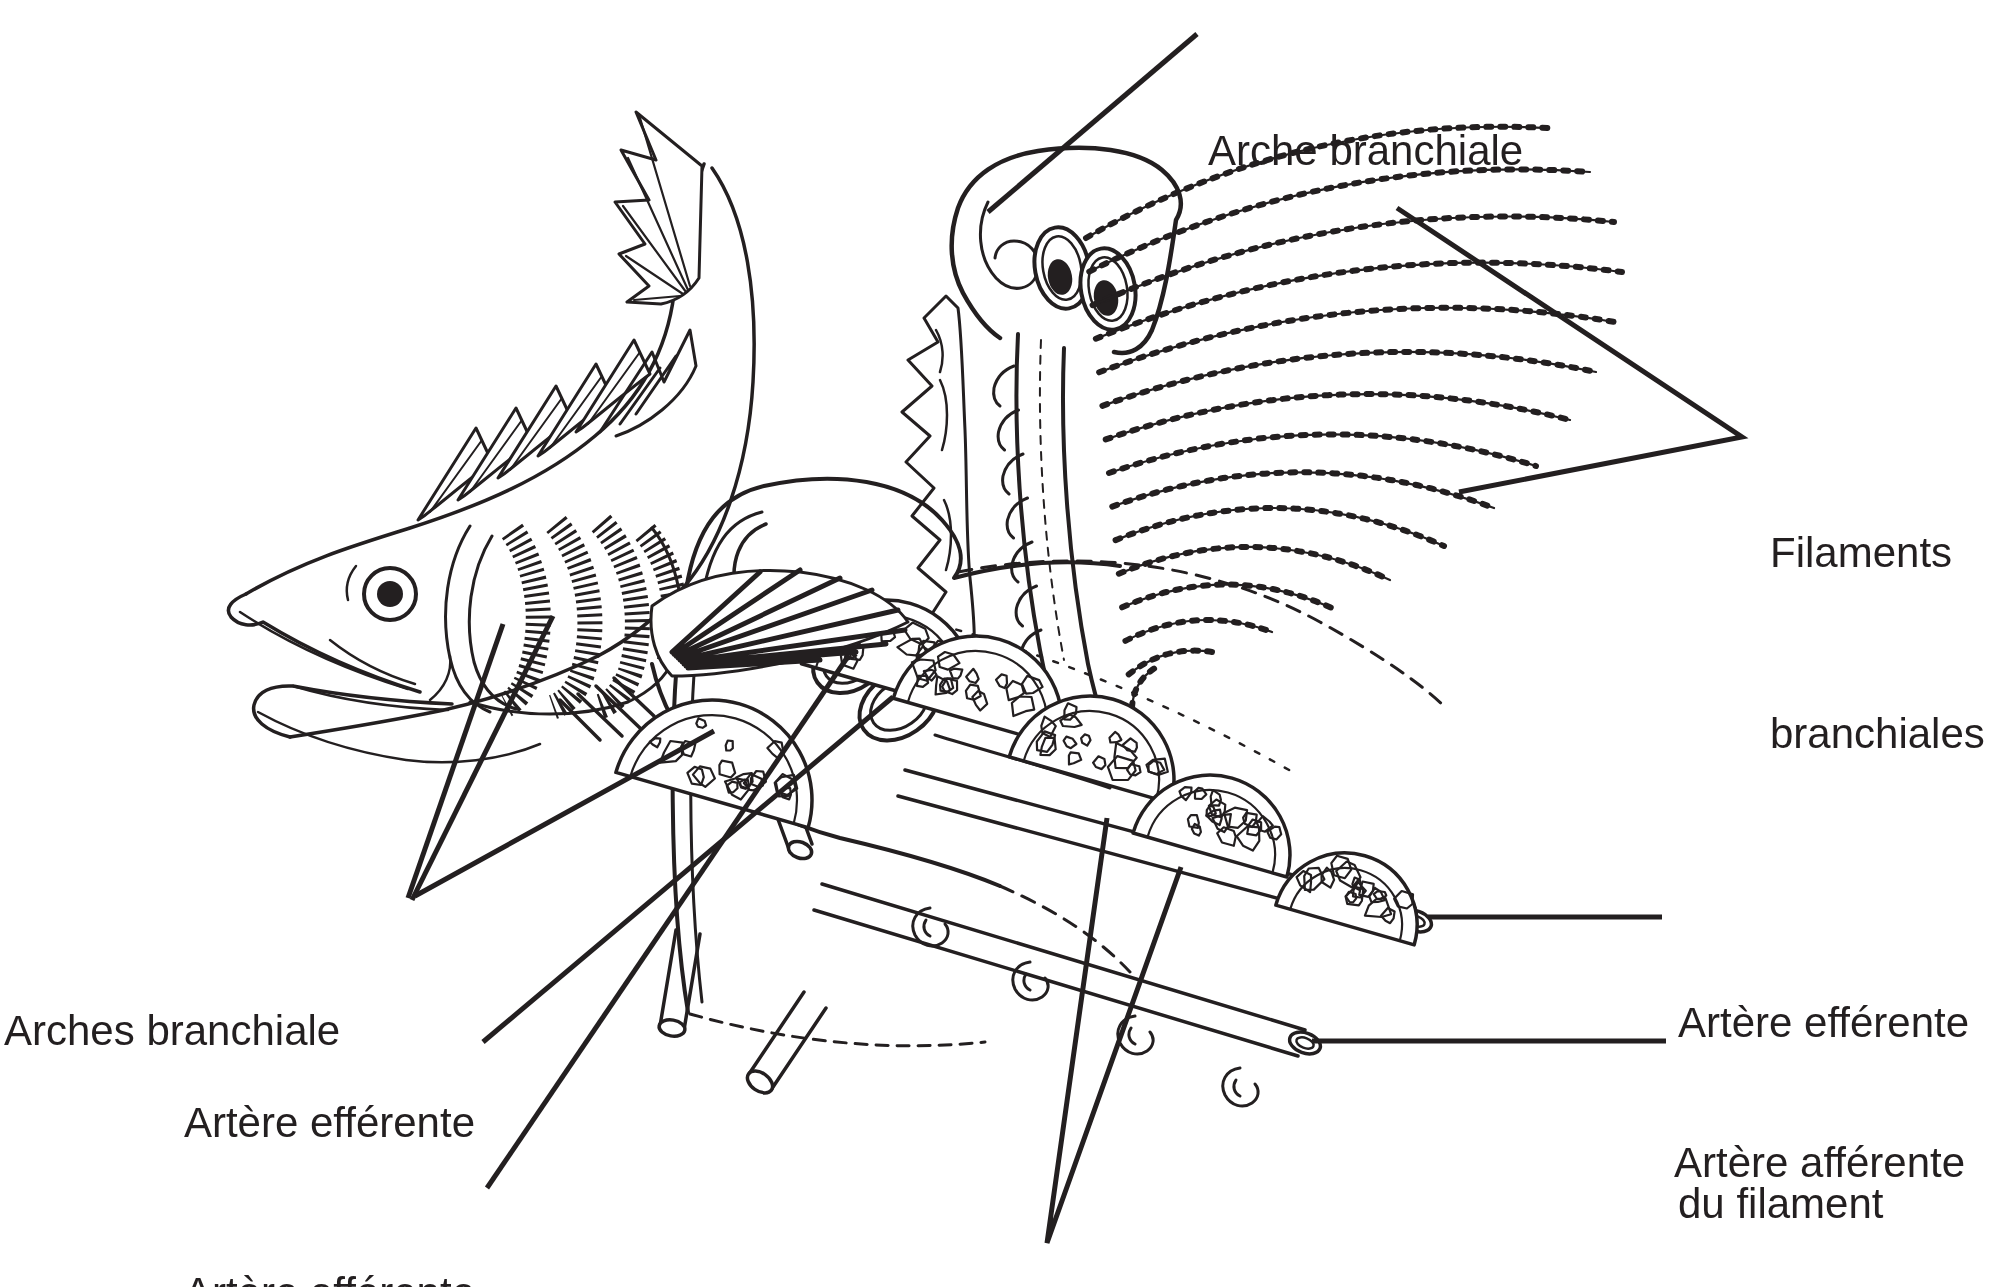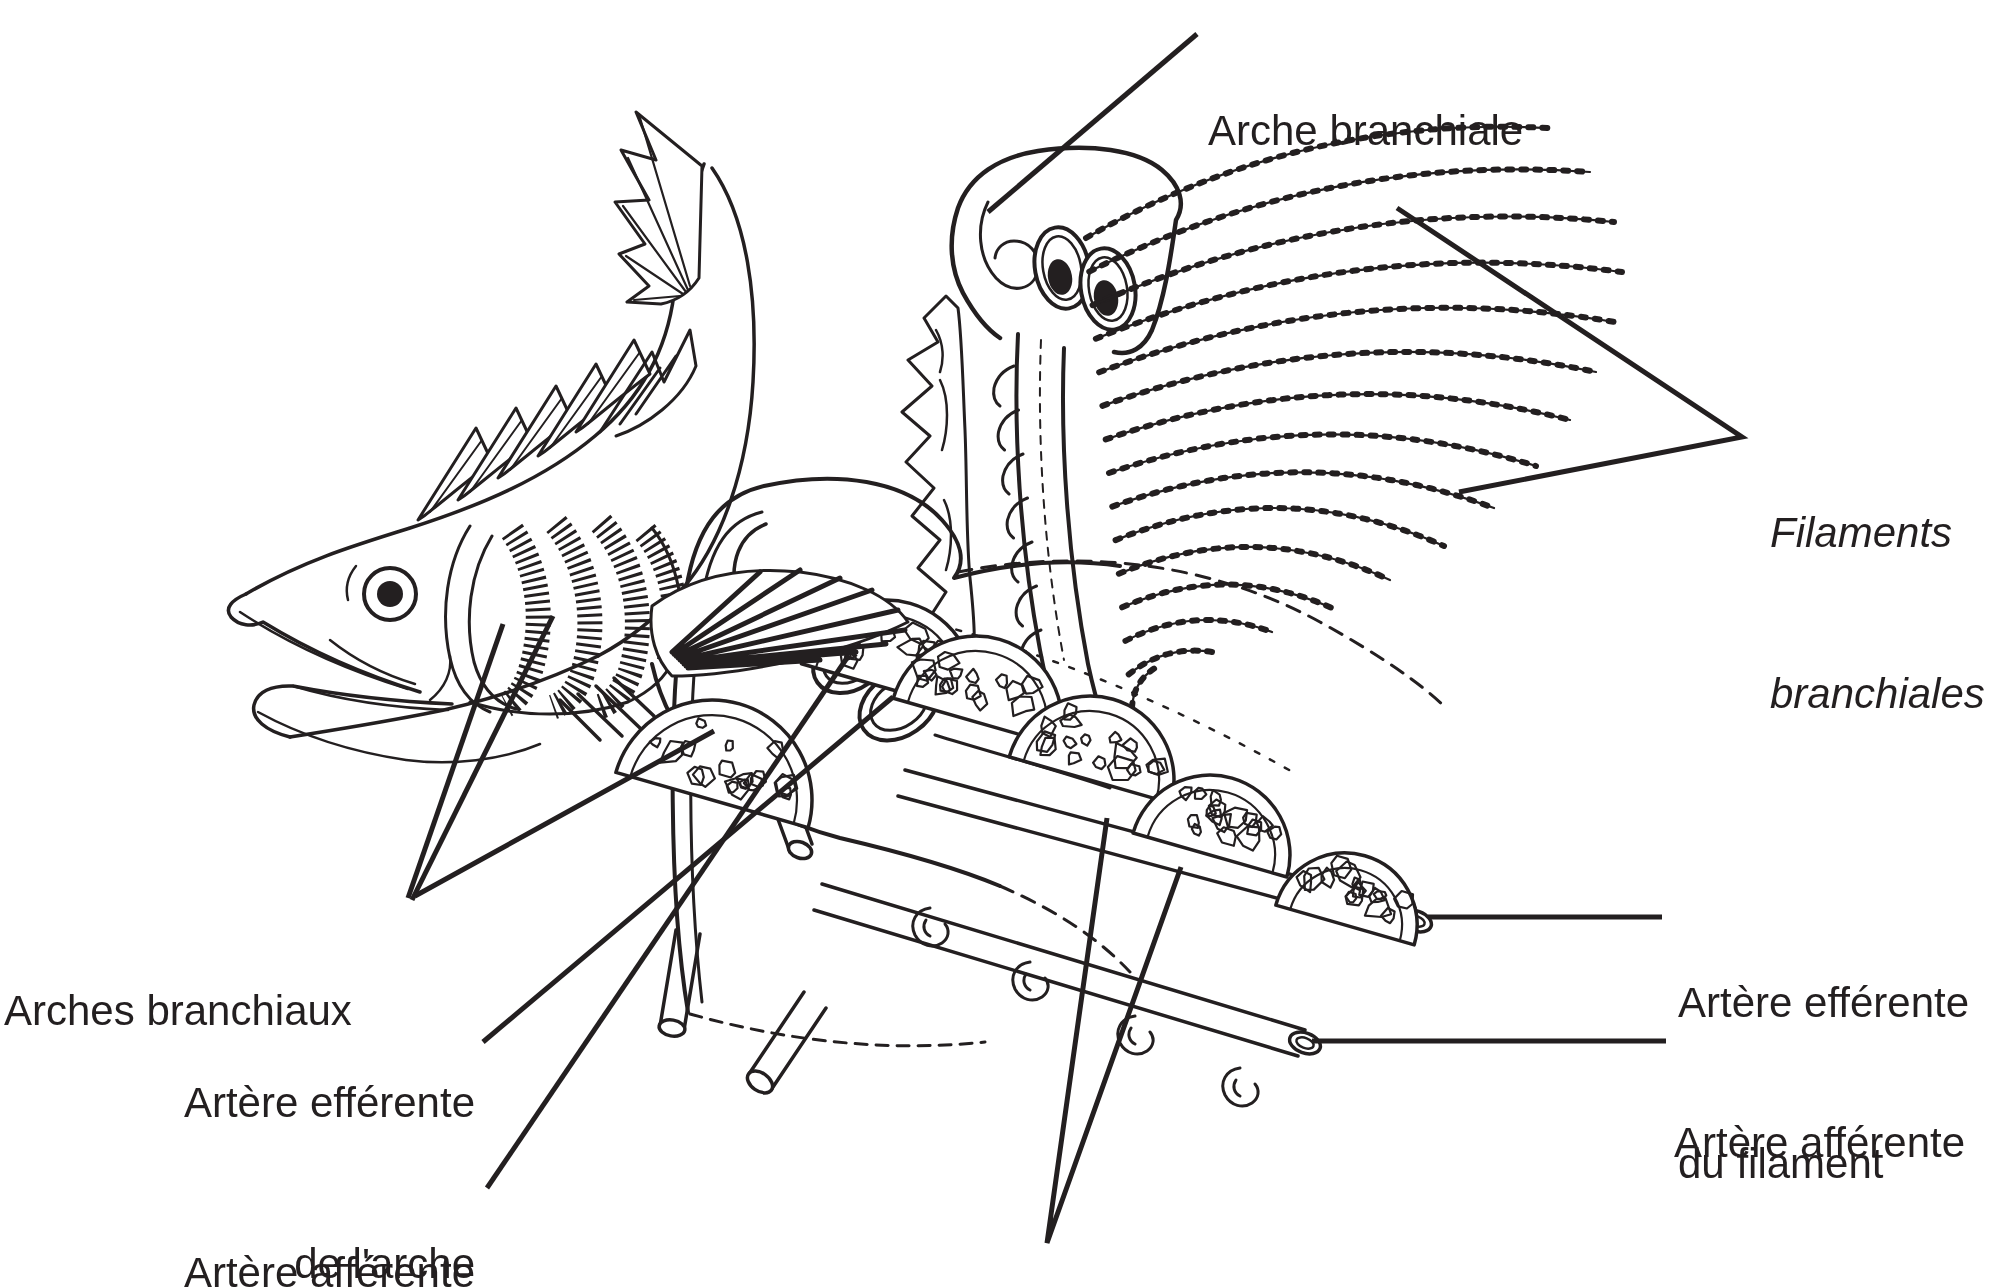--- a/index.html
+++ b/index.html
@@ -3,21 +3,21 @@
 <meta charset="utf-8">
 <style>
   html,body{margin:0;padding:0;background:#fff;}
   .stage{
     position:relative;width:2000px;height:1287px;background:#fff;overflow:hidden;
     font-family:"Liberation Sans","DejaVu Sans",sans-serif;color:#231f20;
   }
   .art{position:absolute;left:0;top:0;width:2000px;height:1287px;}
   .lbl{position:absolute;font-size:42px;line-height:1.28;white-space:pre;color:#231f20;letter-spacing:0px;}
   .lbl.right{text-align:right;}
-  .lbl .ln{display:block;}
+  .lbl .ln{display:block;margin-top:20px;}
 </style>
 </head>
 <body>
 
 <div class="stage">
 
   <svg id="art" class="art" viewBox="0 0 2000 1287">
     <g id="g-gillarch" stroke="#231f20" fill="none" stroke-linecap="round" stroke-linejoin="round">
 
       <path stroke-width="3" fill="#fff" d="M 946,296 L 924,318 L 938,342 L 908,360 L 932,386 L 902,412 L 930,436 L 906,462 L 934,488 L 912,516 L 940,540 L 918,568 L 946,592 L 928,620 L 952,644 L 946,672 L 968,690 C 978,656 974,616 970,578 C 966,536 967,478 965,430 C 963,388 962,338 958,308 Z"></path>
@@ -319,27 +319,27 @@
       <polyline points="1107,818 1047,1243 1181,867"></polyline>
       <line x1="1428" y1="917" x2="1662" y2="917"></line>
       <line x1="1312" y1="1041" x2="1666" y2="1041"></line>
     </g>
   </svg>
 
   <div class="lbl" style="left:1208px;top:-4px;">
     <span class="ln">Arche branchiale</span>
   </div>
 
-  <div class="lbl" style="left:1770px;top:398px;font-style:italic;">
+  <div class="lbl" style="left:1770px;top:398px;">
     <span class="ln">Filaments</span>
     <span class="ln">branchiales</span>
   </div>
 
   <div class="lbl" style="left:4px;top:876px;">
-    <span class="ln">Arches branchiaux</span>
+    <span class="ln">Arches branchiale</span>
   </div>
 
   <div class="lbl right" style="left:130px;top:968px;width:345px;">
     <span class="ln">Artère efférente</span>
     <span class="ln">de l'arche</span>
   </div>
 
   <div class="lbl right" style="left:130px;top:1138px;width:345px;">
     <span class="ln">Artère afférente</span>
     

